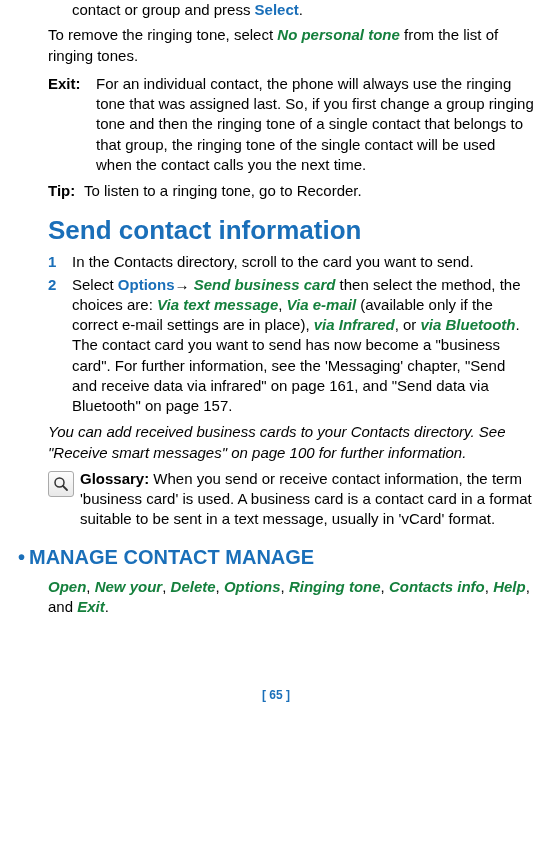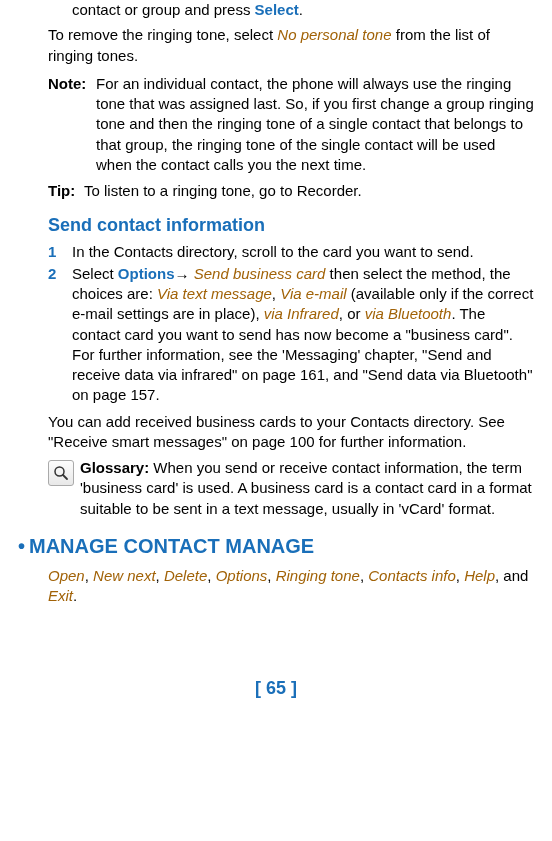--- a/index.html
+++ b/index.html
@@ -20,21 +20,21 @@
   .content {
     padding-left: 30px;
   }
   .indent-step {
     padding-left: 24px;
     text-indent: 0;
   }
   .para {
     margin: 0 0 5px 0;
   }
-  .blue { color: #a16207; font-style: italic; }
+  .blue { color: #15803d; font-style: italic; font-weight: bold; }
   .blue-bold { color: #1a6fb9; font-weight: bold; }
   .note-row {
     display: flex;
     margin-top: 8px;
     margin-bottom: 6px;
     padding-left:0;
   }
   .note-label {
     font-weight: bold;
     width: 48px;
@@ -49,21 +49,21 @@
     padding-left:0;
   }
   .tip-label {
     font-weight: bold;
     width: 36px;
     flex-shrink: 0;
   }
   .h2 {
     color: #1a6fb9;
     font-weight: bold;
-    font-size: 18px;
+    font-size: 26px;
     margin: 4px 0 4px 0;
     padding-left:0;
   }
   .h1 {
     color: #1a6fb9;
     font-weight: bold;
     font-size: 20px;
     margin: 14px 0 6px 0;
   }
   .bullet-dot {
@@ -82,20 +82,21 @@
     font-weight: bold;
     width: 24px;
     flex-shrink: 0;
   }
   .step-body {
     flex: 1;
   }
   .plain-para {
     margin: 6px 0;
     padding-left:0;
+    font-style:italic;
   }
   .glossary-row {
     display: flex;
     margin: 6px 0;
     padding-left:0;
     justify-content:space-between;
   }
   .glossary-icon {
     width: 26px;
     height: 26px;
@@ -115,41 +116,41 @@
     flex: 1;
   }
   .opts-label {
     font-weight: bold;
     margin: 6px 0 0 0;
   }
   .pagenum {
     text-align: center;
     color: #1a6fb9;
     font-weight: bold;
-    font-size: 18px;
+    font-size: 12px;
     margin-top: 70px;
   }
   .arrow { font-family: Arial, sans-serif; }
 </style>
 </head>
 <body>
 
 <div class="page">
   <div class="content">
 
     <div class="indent-step para">
       <span>contact or group and press </span><span class="blue-bold">Select</span><span>.</span>
     </div>
 
     <div class="para" style="padding-left:0;">
       <span>To remove the ringing tone, select </span><span class="blue">No personal tone</span><span> from the list of ringing tones.</span>
     </div>
 
     <div class="note-row">
-      <div class="note-label">Note:</div>
+      <div class="note-label">Exit:</div>
       <div class="note-body">For an individual contact, the phone will always use the ringing tone that was assigned last. So, if you first change a group ringing tone and then the ringing tone of a single contact that belongs to that group, the ringing tone of the single contact will be used when the contact calls you the next time.</div>
     </div>
 
     <div class="tip-row">
       <div class="tip-label">Tip:</div>
       <div>To listen to a ringing tone, go to Recorder.</div>
     </div>
 
     <div class="h2">Send contact information</div>
 
@@ -180,18 +181,18 @@
     </div>
 
   </div>
 
   <div class="h1">
     <span class="bullet-dot">•</span><span>MANAGE CONTACT MANAGE</span>
   </div>
 
   <div class="content">
     <div class="para" style="padding-left:0;">
-      <span class="blue">Open</span><span>, </span><span class="blue">New next</span><span>, </span><span class="blue">Delete</span><span>, </span><span class="blue">Options</span><span>, </span><span class="blue">Ringing tone</span><span>, </span><span class="blue">Contacts info</span><span>, </span><span class="blue">Help</span><span>, and </span><span class="blue">Exit</span><span>.</span>
+      <span class="blue">Open</span><span>, </span><span class="blue">New your</span><span>, </span><span class="blue">Delete</span><span>, </span><span class="blue">Options</span><span>, </span><span class="blue">Ringing tone</span><span>, </span><span class="blue">Contacts info</span><span>, </span><span class="blue">Help</span><span>, and </span><span class="blue">Exit</span><span>.</span>
     </div>
   </div>
 
   <div class="pagenum">[ 65 ]</div>
 </div>
 
 </body></html>

